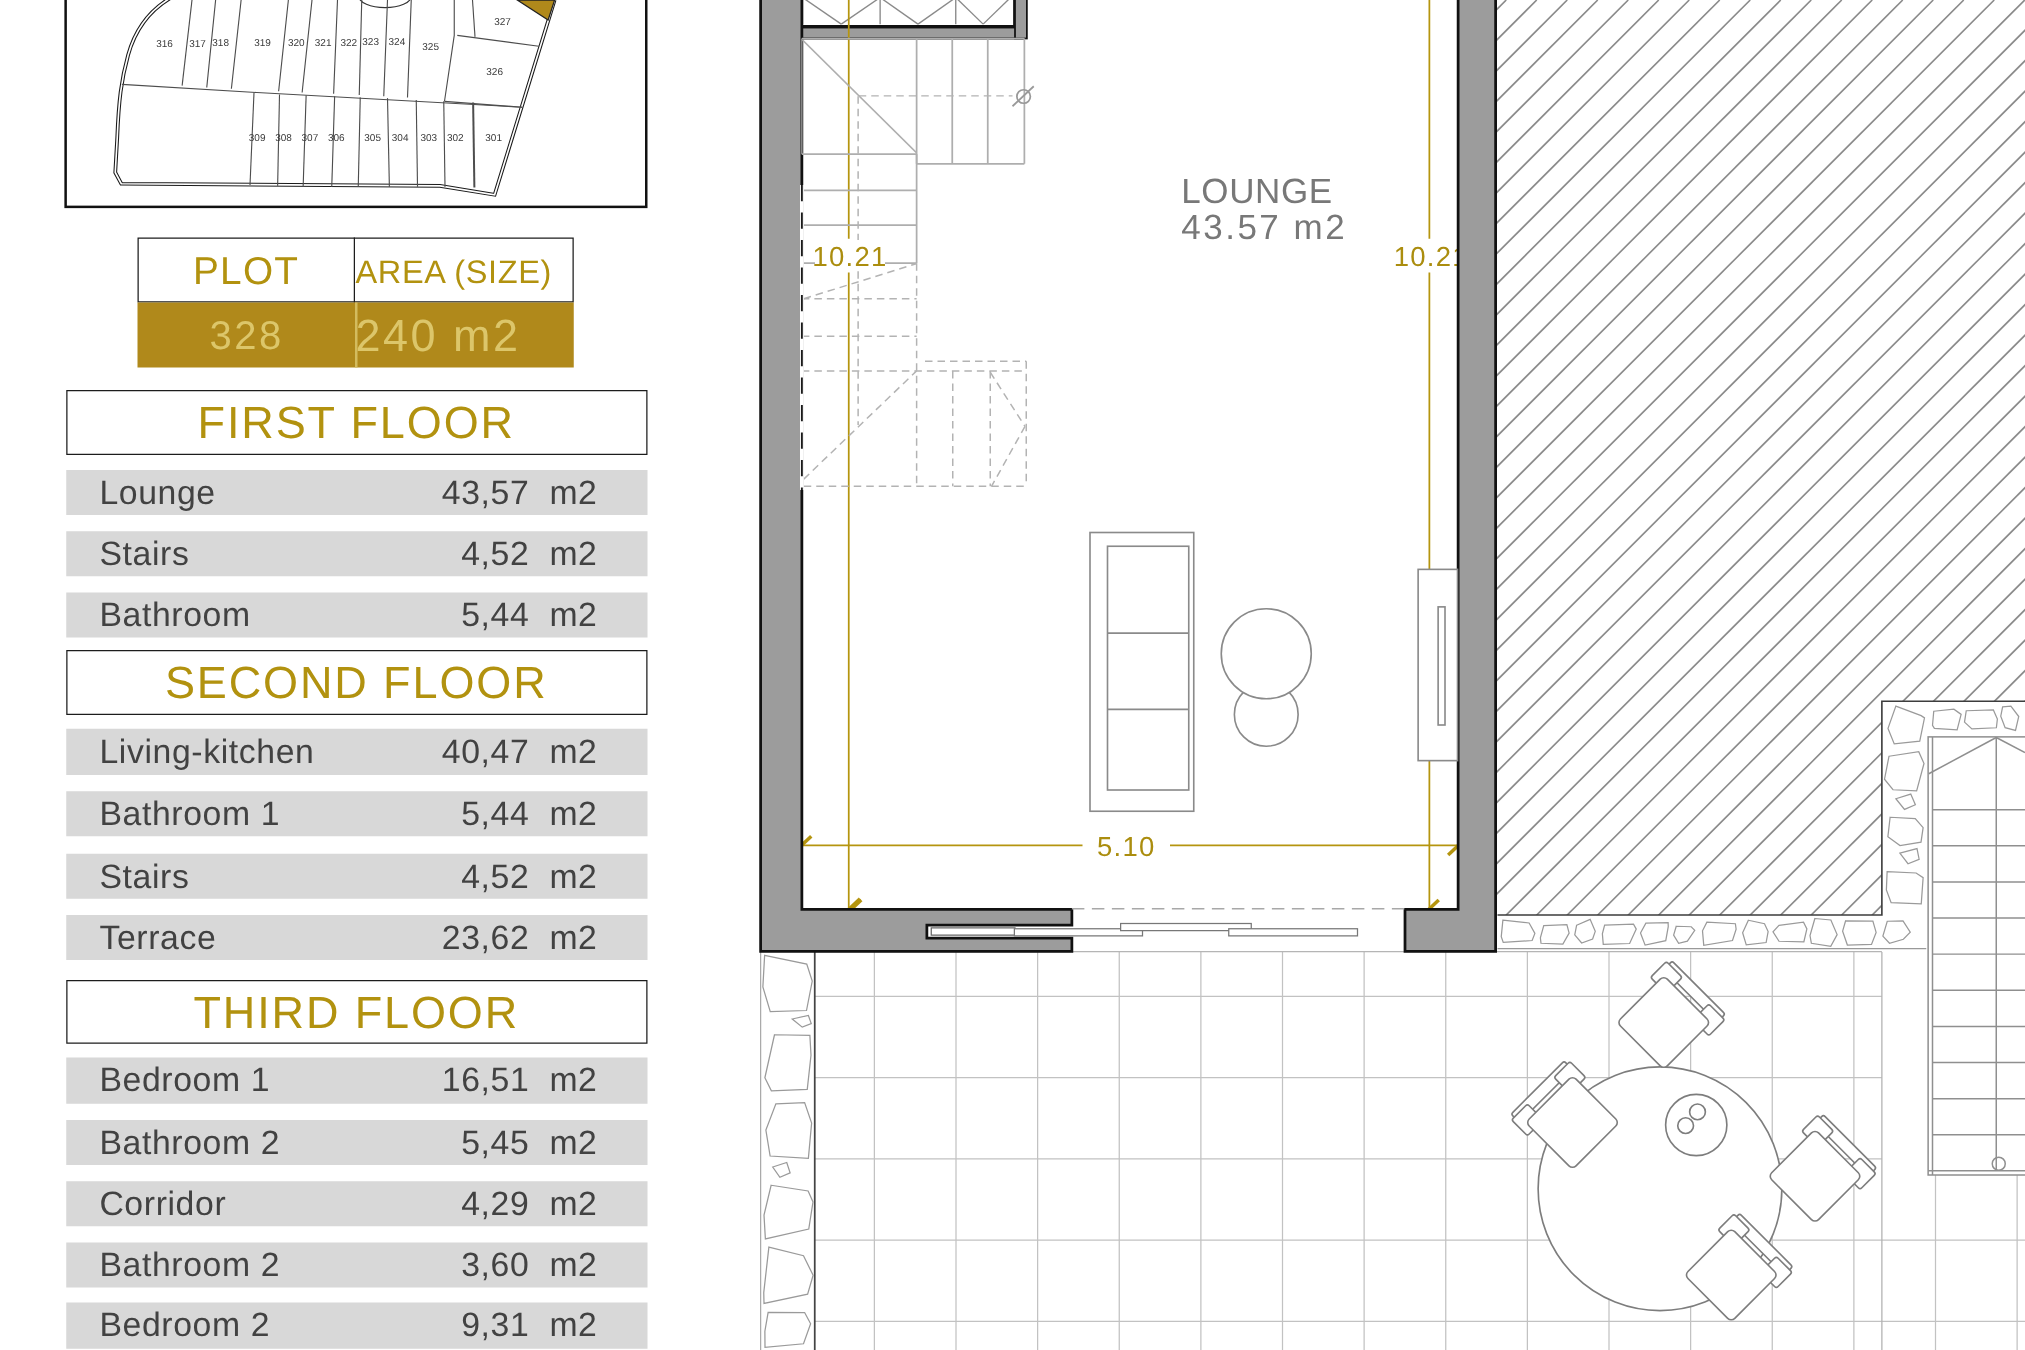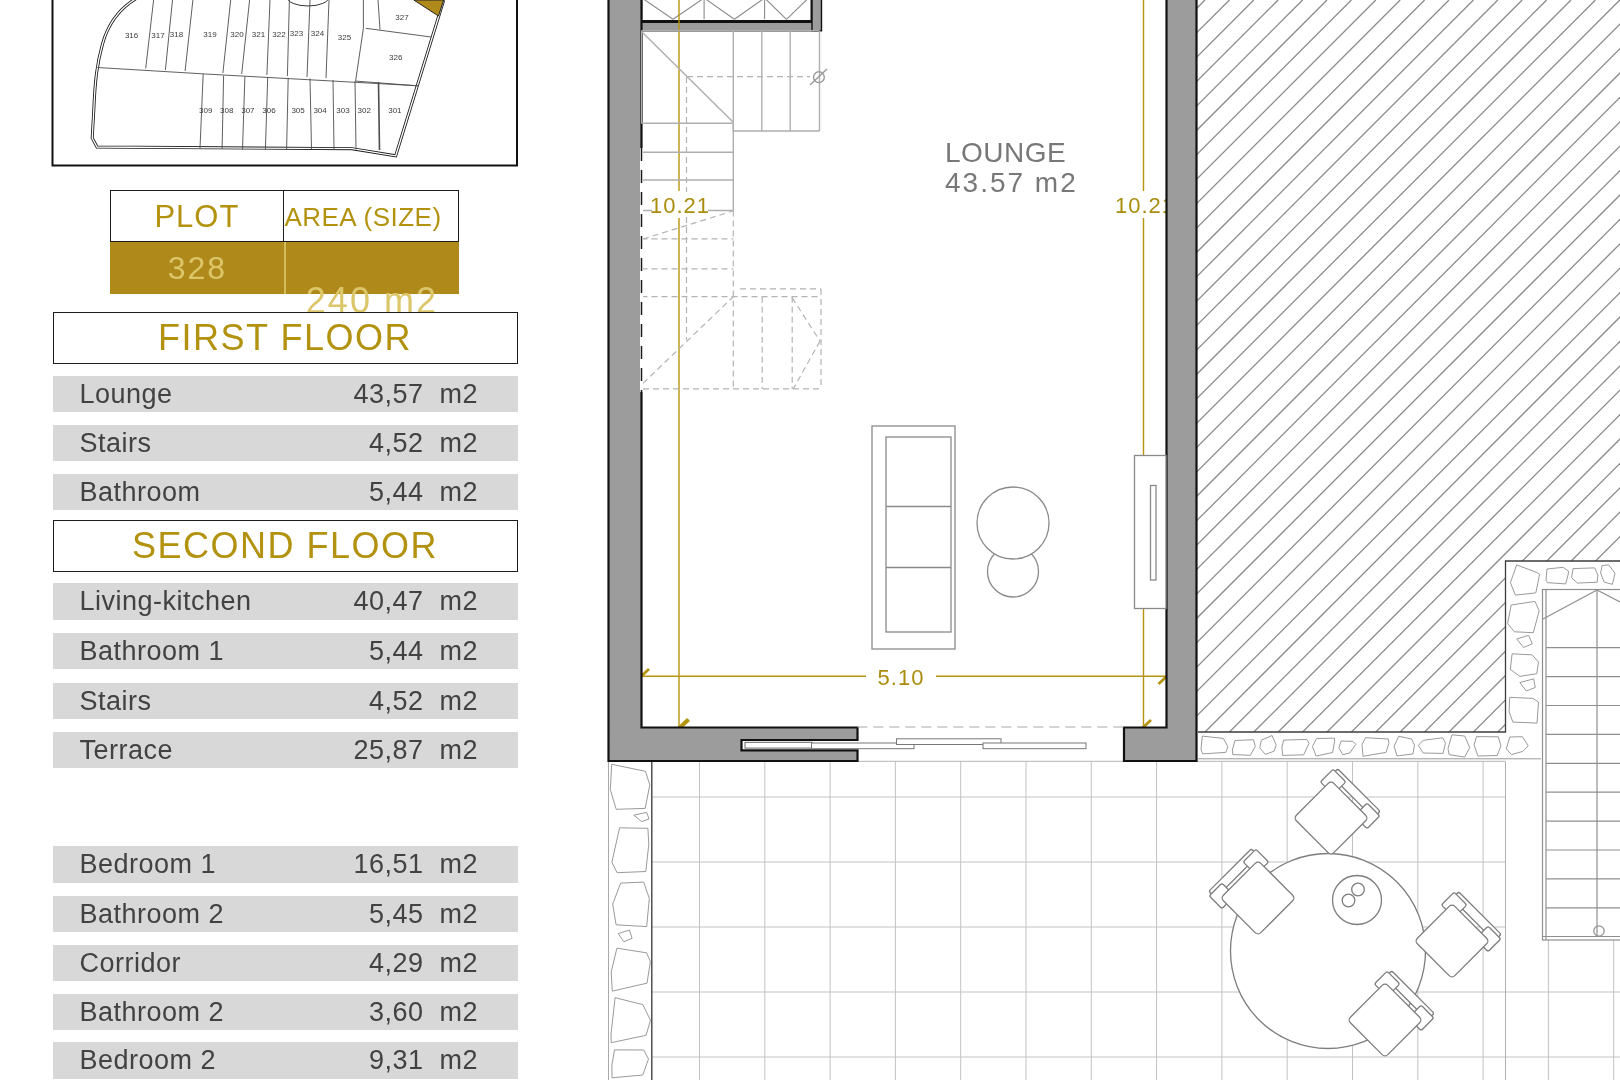--- a/index.html
+++ b/index.html
@@ -369,21 +369,21 @@
 </g>
 </svg>
 
 <div class="tbl" style="left:110.4px;top:189.5px;width:349px;height:106.6px;border:none;padding-left:26px;">
   <div style="position:absolute;left:0;top:0;width:349px;height:52px;border:1.5px solid #1c1c1c;box-sizing:border-box;"></div>
   <div style="position:absolute;left:0;top:0;width:174px;height:52px;border-right:1.2px solid #1c1c1c;box-sizing:border-box;color:#b2920f;font-size:31px;letter-spacing:1px;text-align:center;line-height:53px;">PLOT</div>
   <div style="position:absolute;left:174px;top:0;right:0;height:52px;color:#b2920f;font-size:26px;letter-spacing:0.5px;line-height:54px;">AREA (SIZE)</div>
   <div style="position:absolute;left:0;top:52px;width:100%;height:52.8px;background:#b0891b;"></div>
   <div style="position:absolute;left:174px;top:52px;width:1.2px;height:52.8px;background:#d3bc5e;"></div>
   <div style="position:absolute;left:0;top:52px;width:174px;height:52.8px;color:#dcc66a;font-size:32px;letter-spacing:2px;text-align:center;line-height:53px;">328</div>
-  <div style="position:absolute;left:174px;top:52px;right:0;height:52.8px;color:#dcc66a;font-size:36px;letter-spacing:2px;text-align:center;line-height:53px;margin-top:32px;">240 m2</div>
+  <div style="position:absolute;left:174px;top:52px;right:0;height:52.8px;color:#dcc66a;font-size:36px;letter-spacing:2px;text-align:left;line-height:53px;">240 m2</div>
 </div>
 
 <div class="hdr" style="top:312px;">FIRST FLOOR</div>
 
 <div class="row" style="top:376.0px">
       <span class="lbl">Lounge</span>
       <span class="num">43,57</span>
       <span class="m2">m2</span>
     </div>
 
@@ -414,24 +414,25 @@
     </div>
 
 <div class="row" style="top:682.6px">
       <span class="lbl">Stairs</span>
       <span class="num">4,52</span>
       <span class="m2">m2</span>
     </div>
 
 <div class="row" style="top:732.0px">
       <span class="lbl">Terrace</span>
-      <span class="num">25,87</span>
-      <span class="m2">m2</span>
-    </div>
-
+      <span class="num">23,62</span>
+      <span class="m2">m2</span>
+    </div>
+
+<div class="hdr" style="top:783.5px;">THIRD FLOOR</div>
 
 <div class="row" style="top:846.4px">
       <span class="lbl">Bedroom 1</span>
       <span class="num">16,51</span>
       <span class="m2">m2</span>
     </div>
 
 <div class="row" style="top:895.8px">
       <span class="lbl">Bathroom 2</span>
       <span class="num">5,45</span>

